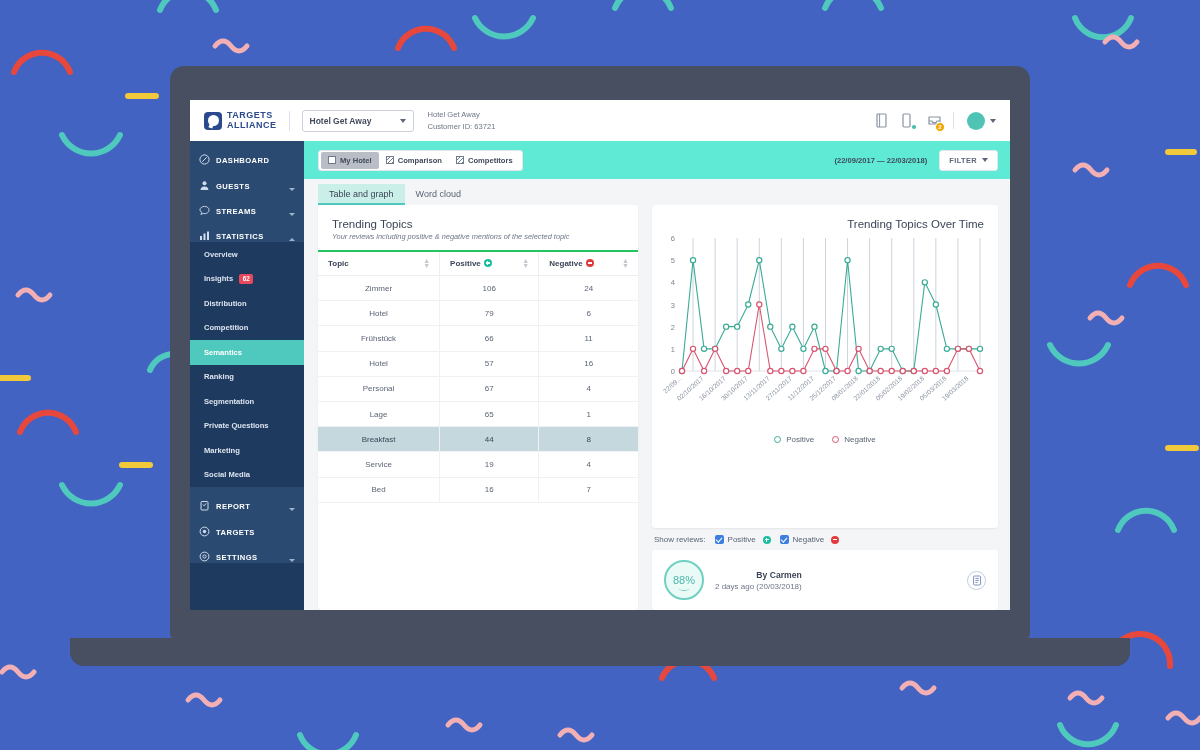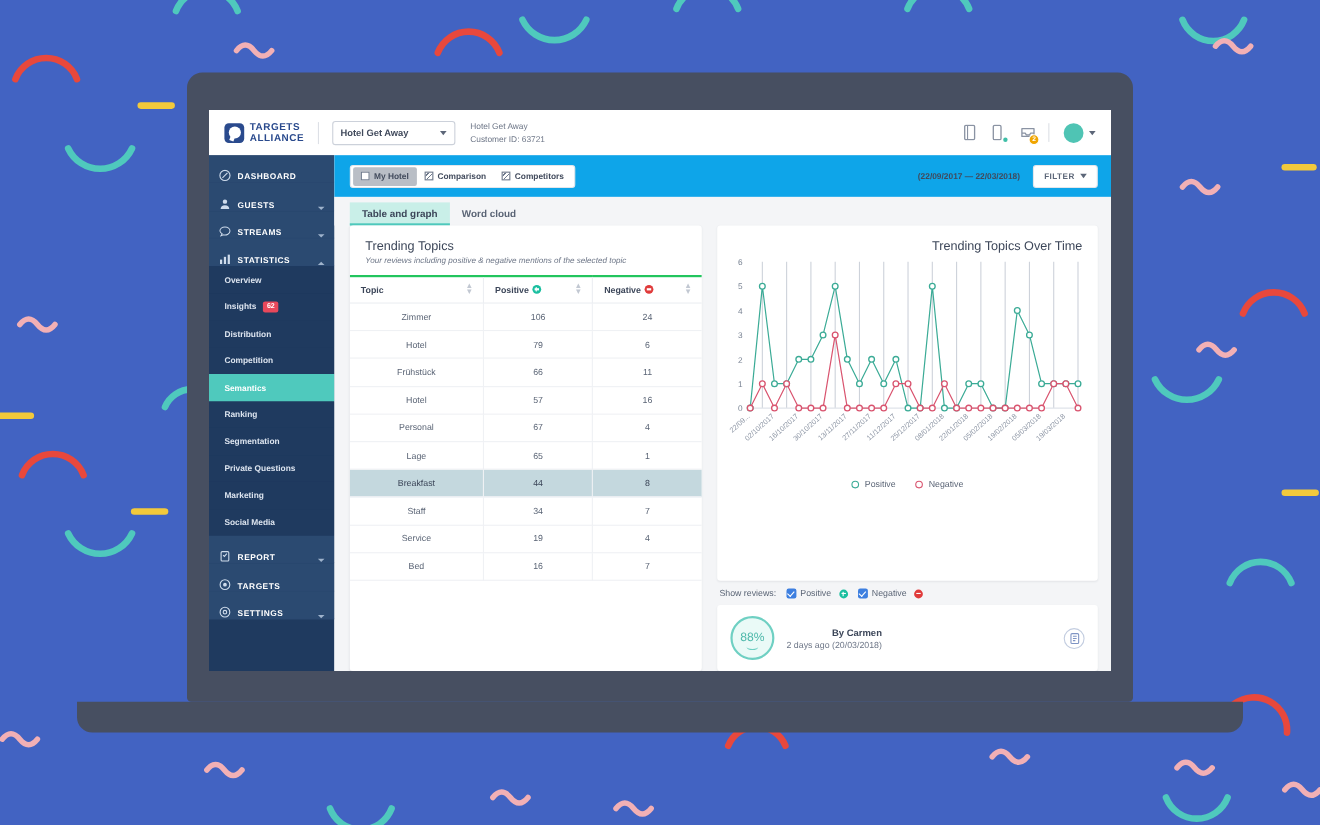--- a/index.html
+++ b/index.html
@@ -126,21 +126,21 @@
   .pill {
     margin-left: 6px; background: #e8485b; color: #fff; border-radius: 2px;
     font-size: 6.4px; font-weight: 700; padding: 1.5px 3.5px; line-height: 1;
   }
 
   
   .content { flex: 1; background: #f4f5f7; display: flex; flex-direction: column; }
 
   .filterbar {
     height: 38px; display: flex; align-items: center;
-    padding: 0 14px; background: #0ea5e9;
+    padding: 0 14px; background: #5eead4;
   }
   .seg-group {
     display: flex; align-items: center; background: #fff; border-radius: 3px;
     height: 21px; padding: 2px; border: 1px solid #e3e6eb;
   }
   .seg {
     display: flex; align-items: center; gap: 4px;
     padding: 0 7px; height: 17px; font-size: 7.6px; font-weight: 700;
     color: #414a5c; border-radius: 2px; cursor: pointer;
   }
@@ -159,21 +159,21 @@
     padding: 0 9px; font-size: 7.4px; font-weight: 700; color: #5c6678;
     letter-spacing: .4px; cursor: pointer;
   }
 
   .tabbar {
     height: 26px; display: flex; align-items: flex-end;
     padding: 0 14px; background: #f4f5f7;
   }
   .tab {
     padding: 0 11px; height: 21px; line-height: 21px;
-    font-size: 9px; color: #5a6475; cursor: pointer; font-weight: bold;
+    font-size: 9px; color: #5a6475; cursor: pointer;
   }
   .tab.active {
     background: #c9efe8; color: #3c4659; border-bottom: 2px solid #4fc9bd;
   }
 
   .panels { display: flex; gap: 14px; padding: 0 14px; flex: 1; min-height: 0; }
   .panel {
     background: #fff; border-radius: 3px;
     box-shadow: 0 1px 2px rgba(40,50,70,.08);
   }
@@ -561,25 +561,20 @@
                 </tr>
                 <tr class="">
                   <td>Lage</td>
                   <td>65</td>
                   <td>1</td>
                 </tr>
                 <tr class="sel">
                   <td>Breakfast</td>
                   <td>44</td>
                   <td>8</td>
-                </tr>
-                <tr class="">
-                  <td>Staff</td>
-                  <td>34</td>
-                  <td>7</td>
                 </tr>
                 <tr class="">
                   <td>Service</td>
                   <td>19</td>
                   <td>4</td>
                 </tr>
                 <tr class="">
                   <td>Bed</td>
                   <td>16</td>
                   <td>7</td>

